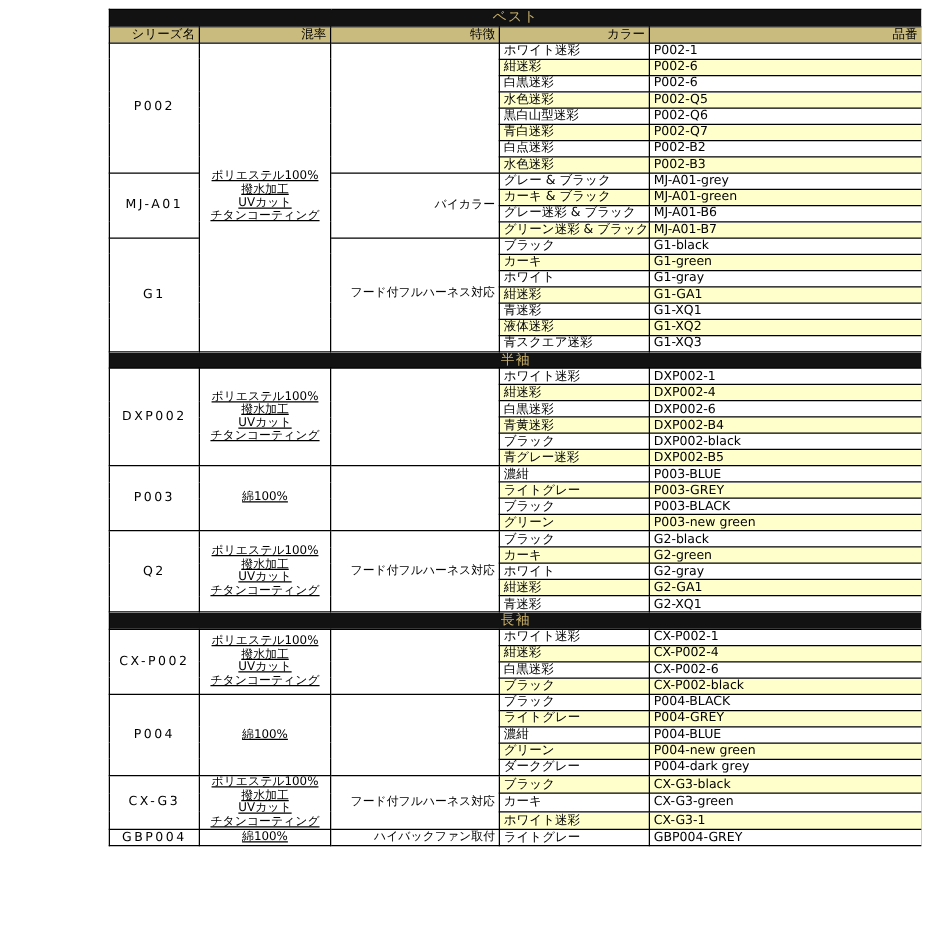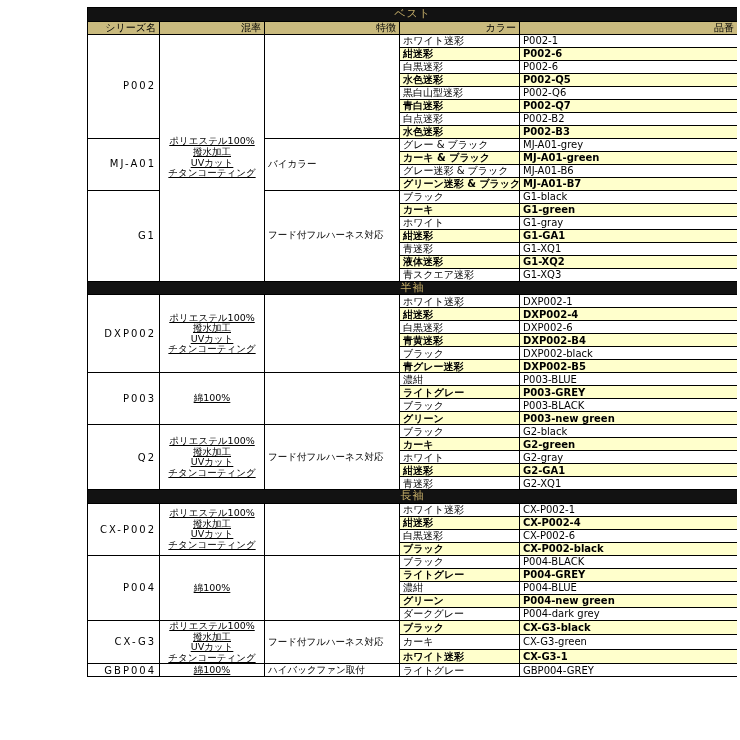--- a/index.html
+++ b/index.html
@@ -27,28 +27,28 @@
   }
   td.section-header{
     background:var(--section-header-bg);
     color:var(--section-header-text);
     text-align:center;font-size:11px;letter-spacing:1px;
   }
   td.col-header{
     background:var(--column-header-bg);
     color:#000;text-align:right;
   }
-  td.series-cell{text-align:right;letter-spacing:2px;}
+  td.series-cell{text-align:center;letter-spacing:2px;}
   td.blend-cell{
     text-align:center;white-space:pre-line;
     font-size:9.5px;line-height:1.12;letter-spacing:0;text-decoration:underline;
   }
-  td.feature-cell{text-align:left;font-size:9.5px;}
+  td.feature-cell{text-align:right;font-size:9.5px;}
   td.color-cell,td.code-cell{text-align:left;}
-  td.alt{background:var(--alt-row-bg);font-weight:bold;}
+  td.alt{background:var(--alt-row-bg);}
 </style>
 </head>
 <body>
 
 <div class="page">
   <table class="spec-table">
       <colgroup>
         <col style="width: 72px;">
         <col style="width: 105px;">
         <col style="width: 135px;">

